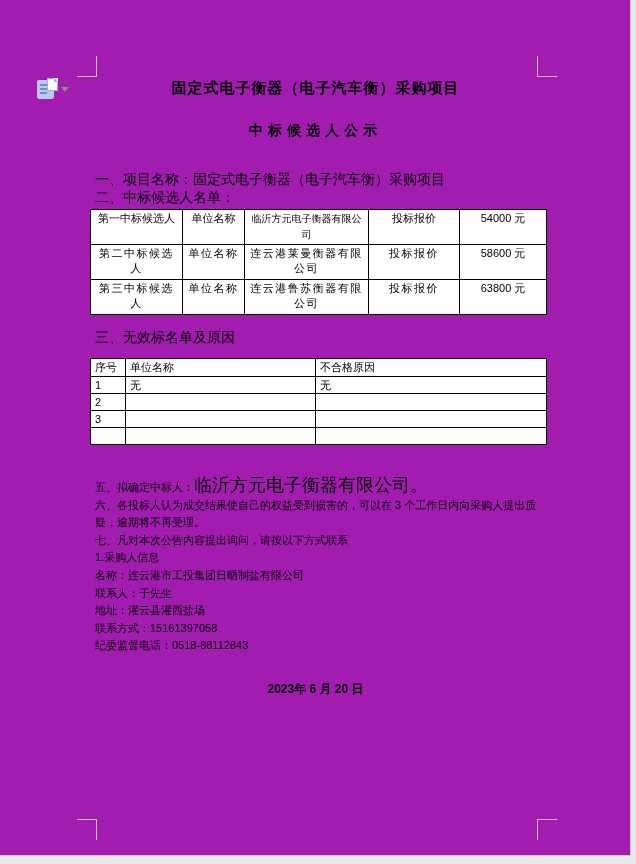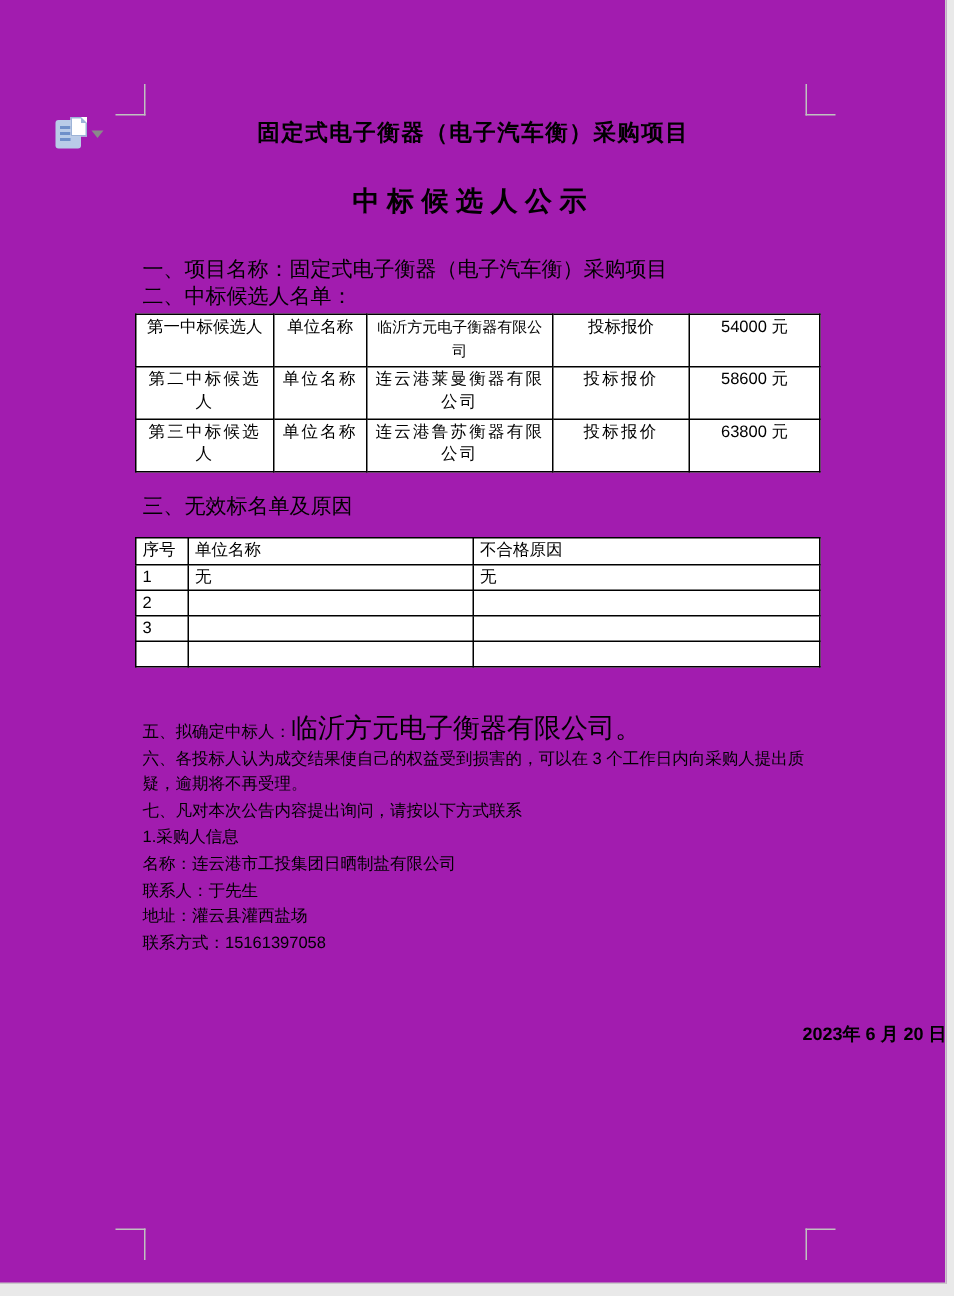--- a/index.html
+++ b/index.html
@@ -47,21 +47,21 @@
     border-left:4px solid transparent;border-right:4px solid transparent;
     border-top:5px solid #8a8a8a;
   }
   
   .doc-title{
     position:absolute;left:0;top:79px;width:631px;
     text-align:center;font-weight:bold;font-size:15px;letter-spacing:1px;
   }
   .doc-subtitle{
     position:absolute;left:0;top:122px;width:631px;
-    text-align:center;font-weight:bold;font-size:18px;letter-spacing:5px;
+    text-align:center;font-weight:bold;font-size:14px;letter-spacing:5px;
   }
   .bodyline{position:absolute;left:95px;font-size:14px;line-height:16px;white-space:nowrap;}
   .s1{top:171px;}
   .s2{top:189px;}
   .s3{top:329px;}
   
   table{position:absolute;border-collapse:collapse;table-layout:fixed;background:#fff;}
   td{border:1px solid #000;font-size:11px;padding:1px 4px 0 4px;vertical-align:top;line-height:15px;overflow:hidden;}
   .tbl-candidates{left:90px;top:209px;width:456px;}
   .tbl-candidates td{height:33px;text-align:center;}
@@ -72,21 +72,21 @@
   .tbl-invalid tr.hdr td{height:16px;}
   
   .lower{
     position:absolute;left:95px;top:477px;width:462px;
     font-size:11px;line-height:17.6px;
   }
   .lower .wrap{white-space:normal;}
   .big-inline{font-size:18px;}
   .doc-date{
     position:absolute;left:0;top:681px;width:631px;
-    text-align:right;font-weight:bold;font-size:12px;
+    text-align:center;font-weight:bold;font-size:12px;
   }
 </style>
 </head>
 <body>
 
 <div class="page">
 
   <div class="mark mark-tl"></div>
   <div class="mark mark-tr"></div>
   <div class="mark mark-bl"></div>
@@ -184,17 +184,18 @@
     <div>
       <span>五、拟确定中标人：</span><span class="big-inline">临沂方元电子衡器有限公司。</span>
     </div>
     <div class="wrap">六、各投标人认为成交结果使自己的权益受到损害的，可以在 3 个工作日内向采购人提出质疑，逾期将不再受理。</div>
     <div>七、凡对本次公告内容提出询问，请按以下方式联系</div>
     <div>1.采购人信息</div>
     <div>名称：连云港市工投集团日晒制盐有限公司</div>
     <div>联系人：于先生</div>
     <div>地址：灌云县灌西盐场</div>
     <div>联系方式：15161397058</div>
+    <div>纪委监督电话：0518-88112843</div>
   </div>
 
   <div class="doc-date">2023年 6 月 20 日</div>
 
 </div>
 
 </body></html>

